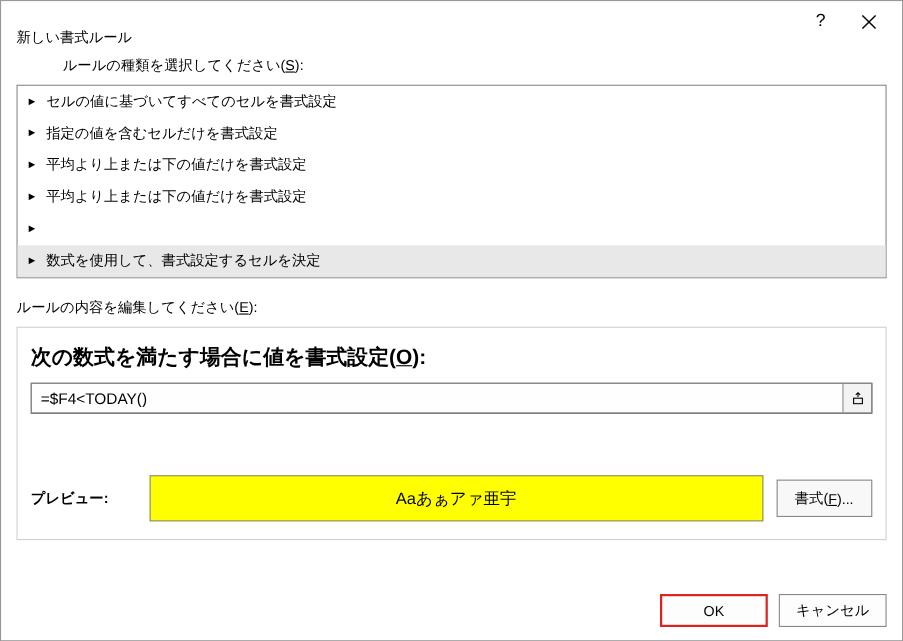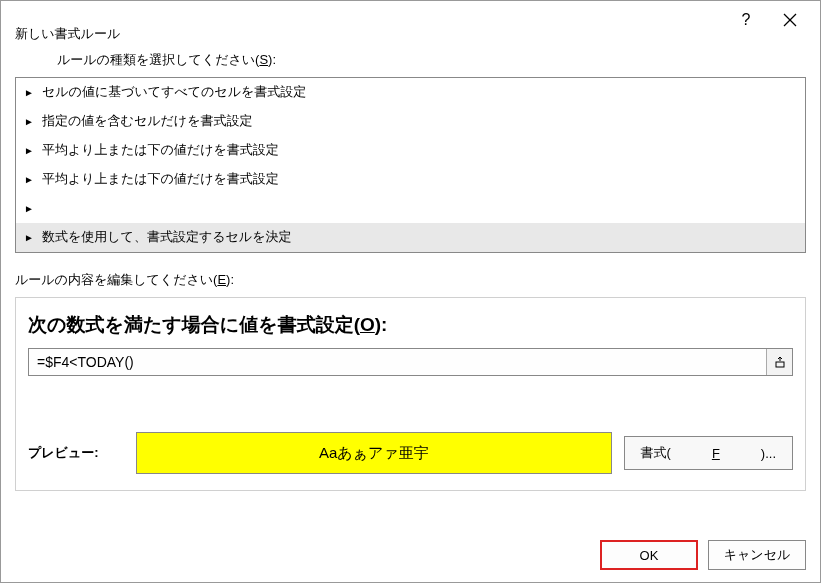--- a/index.html
+++ b/index.html
@@ -118,21 +118,20 @@
     font-size: 15px;
   }
   .format-btn {
     height: 34px;
     padding: 0 16px;
     border: 1px solid #888;
     background: #f8f8f8;
     font-size: 13px;
     display: flex;
     align-items: center;
-    gap: 41px;
   }
   .button-row {
     position: absolute;
     right: 14px;
     bottom: 12px;
     display: flex;
     gap: 10px;
   }
   .btn {
     min-width: 98px;

